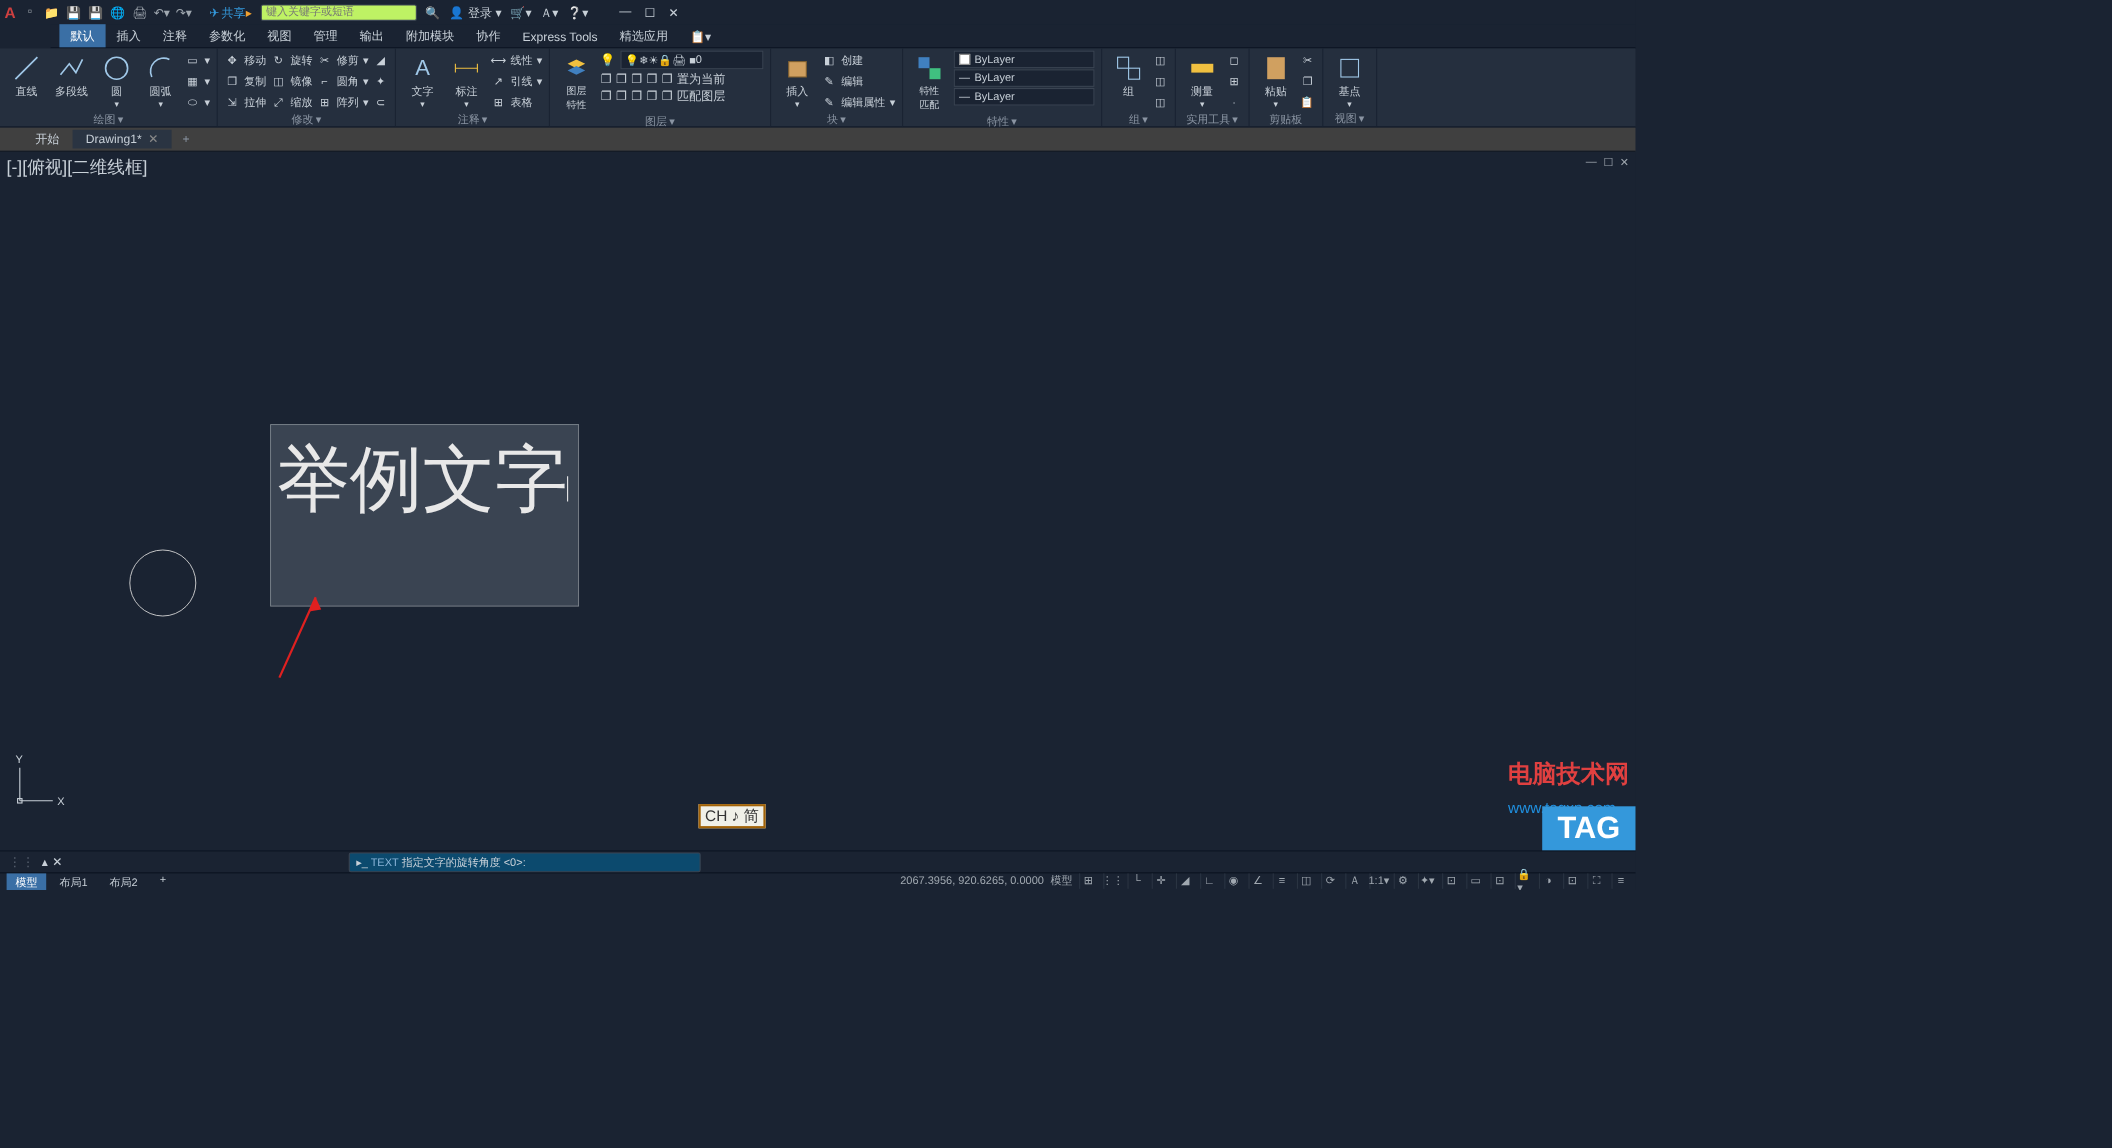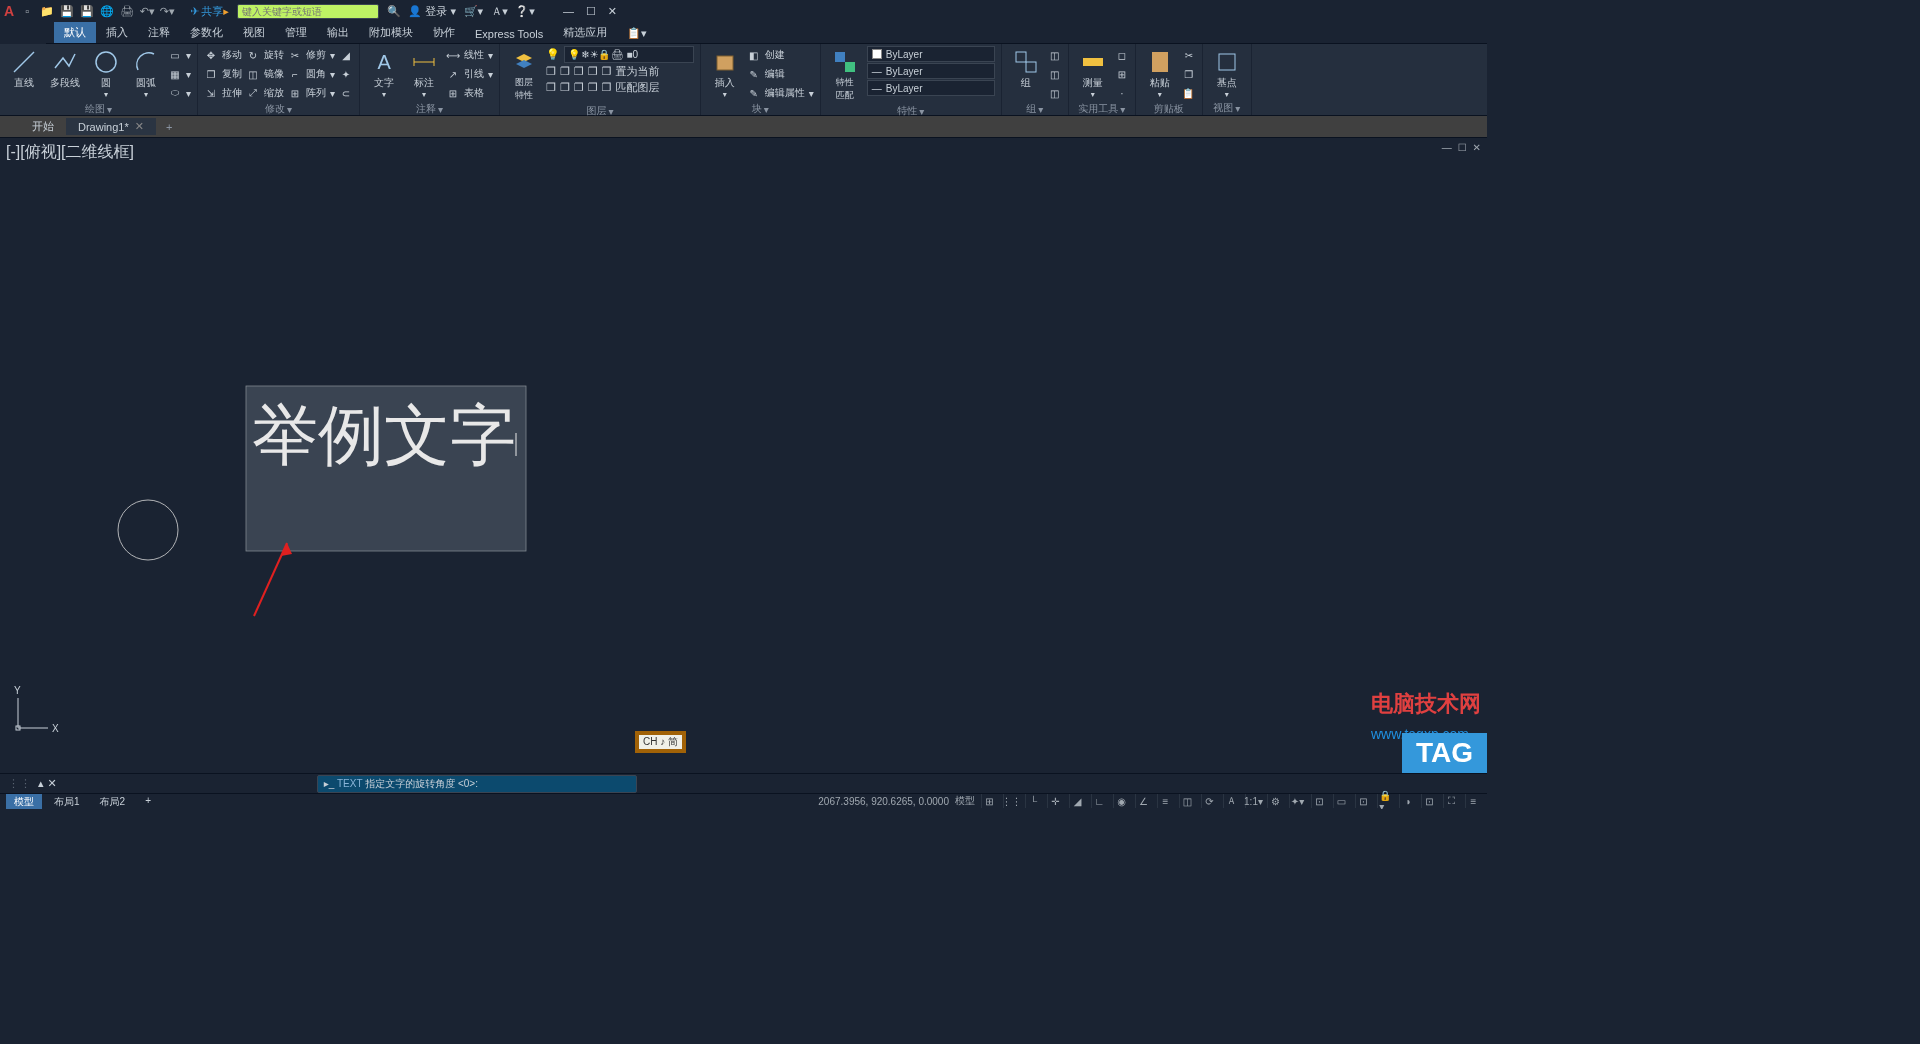--- a/index.html
+++ b/index.html
@@ -50,21 +50,21 @@
 .canvas-controls { position: absolute; top: 4px; right: 6px; display: flex; gap: 6px; color: #a0a8b0; font-size: 10px; }
 .canvas { width: 100%; height: 100%; }
 .watermark { position: absolute; right: 6px; bottom: 28px; font-size: 22px; font-weight: bold; color: #e04040; }
 .watermark .sub { font-size: 14px; color: #2090e0; font-weight: normal; }
 .tag-badge { position: absolute; right: 0; bottom: 0; background: #3498db; color: #fff; font-size: 28px; font-weight: bold; padding: 4px 14px; }
 
 
 .cmd-area { height: 20px; background: #1a2332; border-top: 1px solid #0a1220; display: flex; align-items: center; padding: 0 8px; }
 .cmd-handle { color: #5a6472; margin-right: 6px; letter-spacing: 1px; }
 .cmd-input { flex: 1; background: #0c4a6e; border: 1px solid #3a4452; border-radius: 2px; padding: 1px 6px; color: #c8d0d8; font-size: 10px; margin-left: 260px; width: 320px; flex: 0 0 auto; }
-.ime-box { position: absolute; bottom: 20px; left: 635px; background: #f0f0e8; color: #333; border: 4px solid #a16207; padding: 0 4px; font-size: 10px; }
+.ime-box { position: absolute; bottom: 20px; left: 635px; background: #f0f0e8; color: #333; border: 2px solid #a16207; padding: 0 4px; font-size: 14px; }
 
 
 .status-bar { height: 18px; background: #1a2332; border-top: 1px solid #0a1220; display: flex; align-items: flex-start; padding: 0 6px; gap: 4px; }
 .model-tab { background: #3a6fa5; color: #fff; padding: 1px 8px; font-size: 10px; }
 .layout-tab { color: #c8d0d8; padding: 1px 8px; font-size: 10px; cursor: pointer; }
 .status-right { margin-left: auto; display: flex; align-items: center; gap: 6px; color: #a0a8b0; font-size: 10px; }
 .sb-icon { width: 16px; height: 14px; display: flex; align-items: center; justify-content: center; border-left: 1px solid #2a3442; padding: 0 2px; cursor: pointer; }
 
 svg { display: block; }
 </style>

